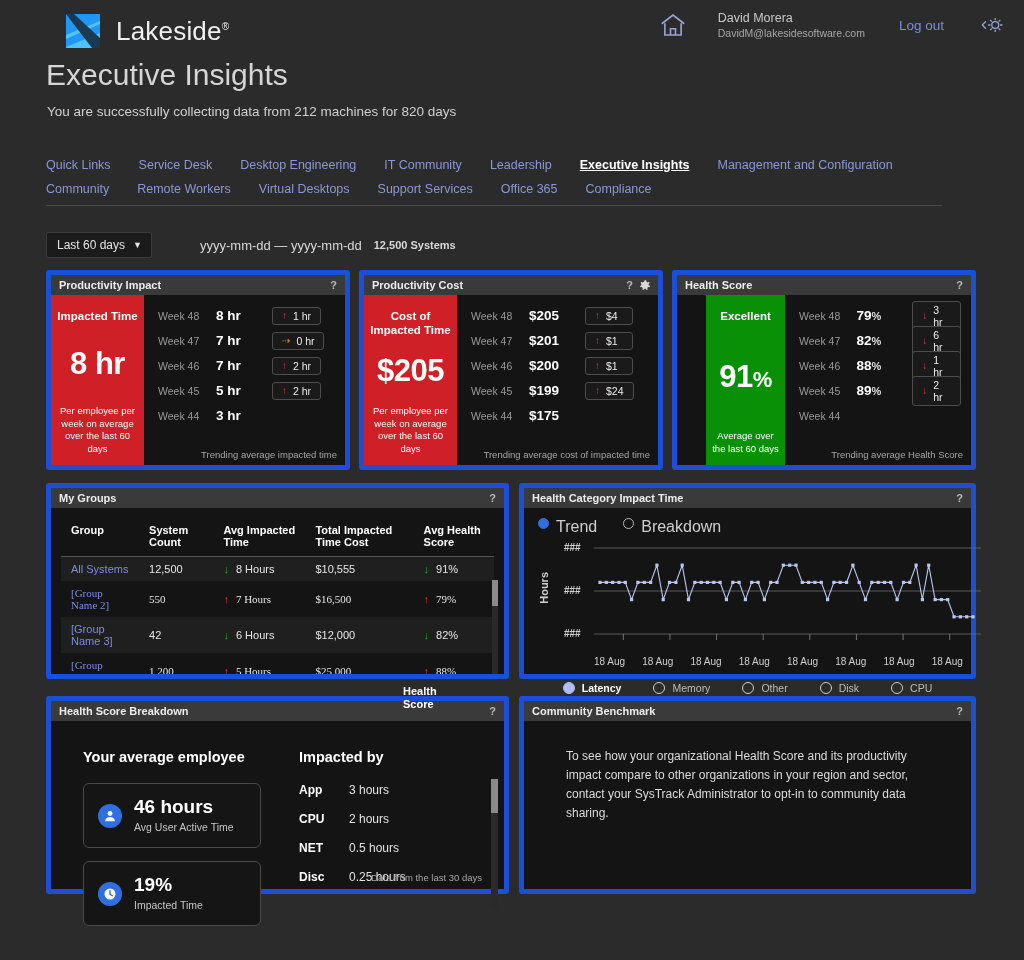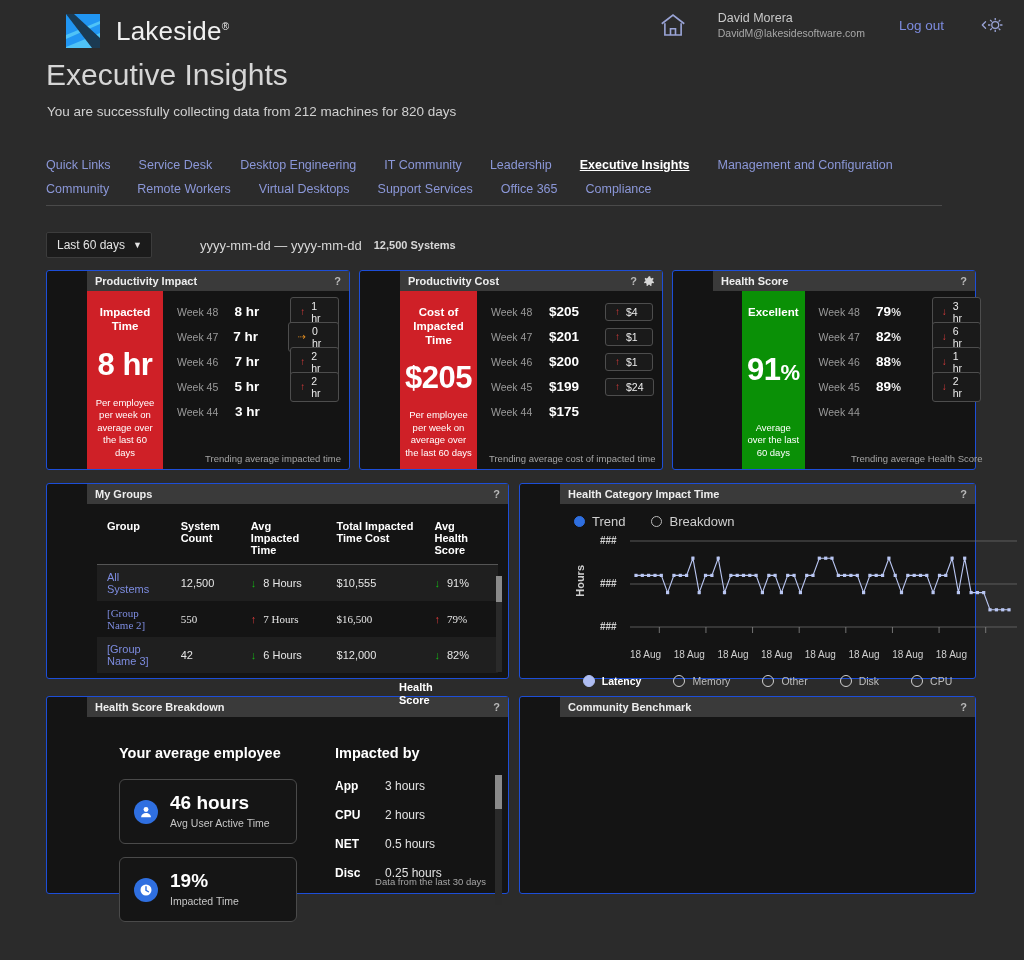--- a/index.html
+++ b/index.html
@@ -43,21 +43,21 @@
   .rangesel {
     background:#1b1b1b; border:1px solid #3c3c3c; border-radius:2px;
     font-size:12px; color:#e4e4e4; padding:5px 9px 5px 10px;
     display:flex; align-items:center; gap:8px; cursor:pointer;
   }
   .rangesel .caret { font-size:9px; }
   .daterange { font-size:13px; color:#d8d8d8; margin-left:48px; }
   .syscount { font-size:11px; color:#d8d8d8; margin-left:12px; font-weight:600; }
 
   
-  .card { position:absolute; background:#141414; border:1px solid #1d4ed8; border-radius:3px;padding-left:40px; }
+  .card { position:absolute; background:#141414; border:5px solid #1d4ed8; border-radius:3px; }
   .card-hd {
     height:20px; background:#3a3a3a; display:flex; align-items:center;
     padding:0 8px; font-size:11px; font-weight:700; color:#ededed;
     justify-content:space-between;
   }
   .card-hd .right-ic { display:flex; align-items:center; gap:7px; }
   .q { font-size:11px; color:#b9b9b9; cursor:pointer; }
   .gear-sm { width:10px; height:10px; }
 
   
@@ -97,21 +97,21 @@
   .tbl tr.r-even td { background:#141414;font-family:Liberation Serif, serif; }
   .tbl td.grp a { color:#7d8ce0; text-decoration:none; }
   .cell-arrow { margin-right:7px; font-size:11px; }
   .up-g { color:#15b215; }
   .dn-r { color:#e03c3c; }
   .grp-scroll { position:absolute; right:6px; top:72px; width:6px; height:96px; background:#2a2a2a; }
   .grp-scroll i { display:block; width:6px; height:26px; background:#8a8a8a; }
 
   
   .chart-radios { display:flex; align-items:center; gap:26px; padding:10px 0 0 14px; }
-  .rad { display:flex; align-items:center; gap:7px; font-size:13px; color:#cfcfcf; cursor:pointer; }
+  .rad { display:flex; gap:7px; font-size:16px; color:#cfcfcf; cursor:pointer; }
   .rad .dot { width:11px; height:11px; border-radius:50%; border:1.5px solid #b9b9b9; background:transparent; }
   .rad.sel .dot { background:#2f6fe0; border-color:#2f6fe0; }
   .chart-area { position:relative; margin:8px 0 0 0; height:110px; }
   .ylab { position:absolute; left:14px; top:28px; font-size:11px; color:#cfcfcf; font-weight:700;
           writing-mode:vertical-rl; transform:rotate(180deg); }
   .ytick { position:absolute; left:40px; font-size:10px; color:#cfcfcf; font-weight:700; }
   .xtick-row { position:absolute; left:70px; right:8px; top:112px; display:flex; justify-content:space-between; }
   .xtick { font-size:10px; color:#cfcfcf; }
   .legend-row { display:flex; align-items:center; gap:32px; justify-content:center; padding-top:28px; }
   .leg { display:flex; align-items:center; gap:7px; font-size:10.5px; color:#bdbdbd; cursor:pointer; }
@@ -637,15 +637,16 @@
         </div>
       <div class="hsb-foot">Data from the  last 30 days</div>
     </div>
   </div>
 
   <div class="card" style="left:519px; top:696px; width:457px; height:198px;">
     <div class="card-hd">
       <span>Community Benchmark</span>
       <span class="q">?</span>
     </div>
+    <div class="cb-text">To see how your organizational Health Score and its productivity impact compare to other organizations in your region and sector, contact your SysTrack Administrator to opt-in to community data sharing.</div>
   </div>
 
 </div>
 
 </body></html>

